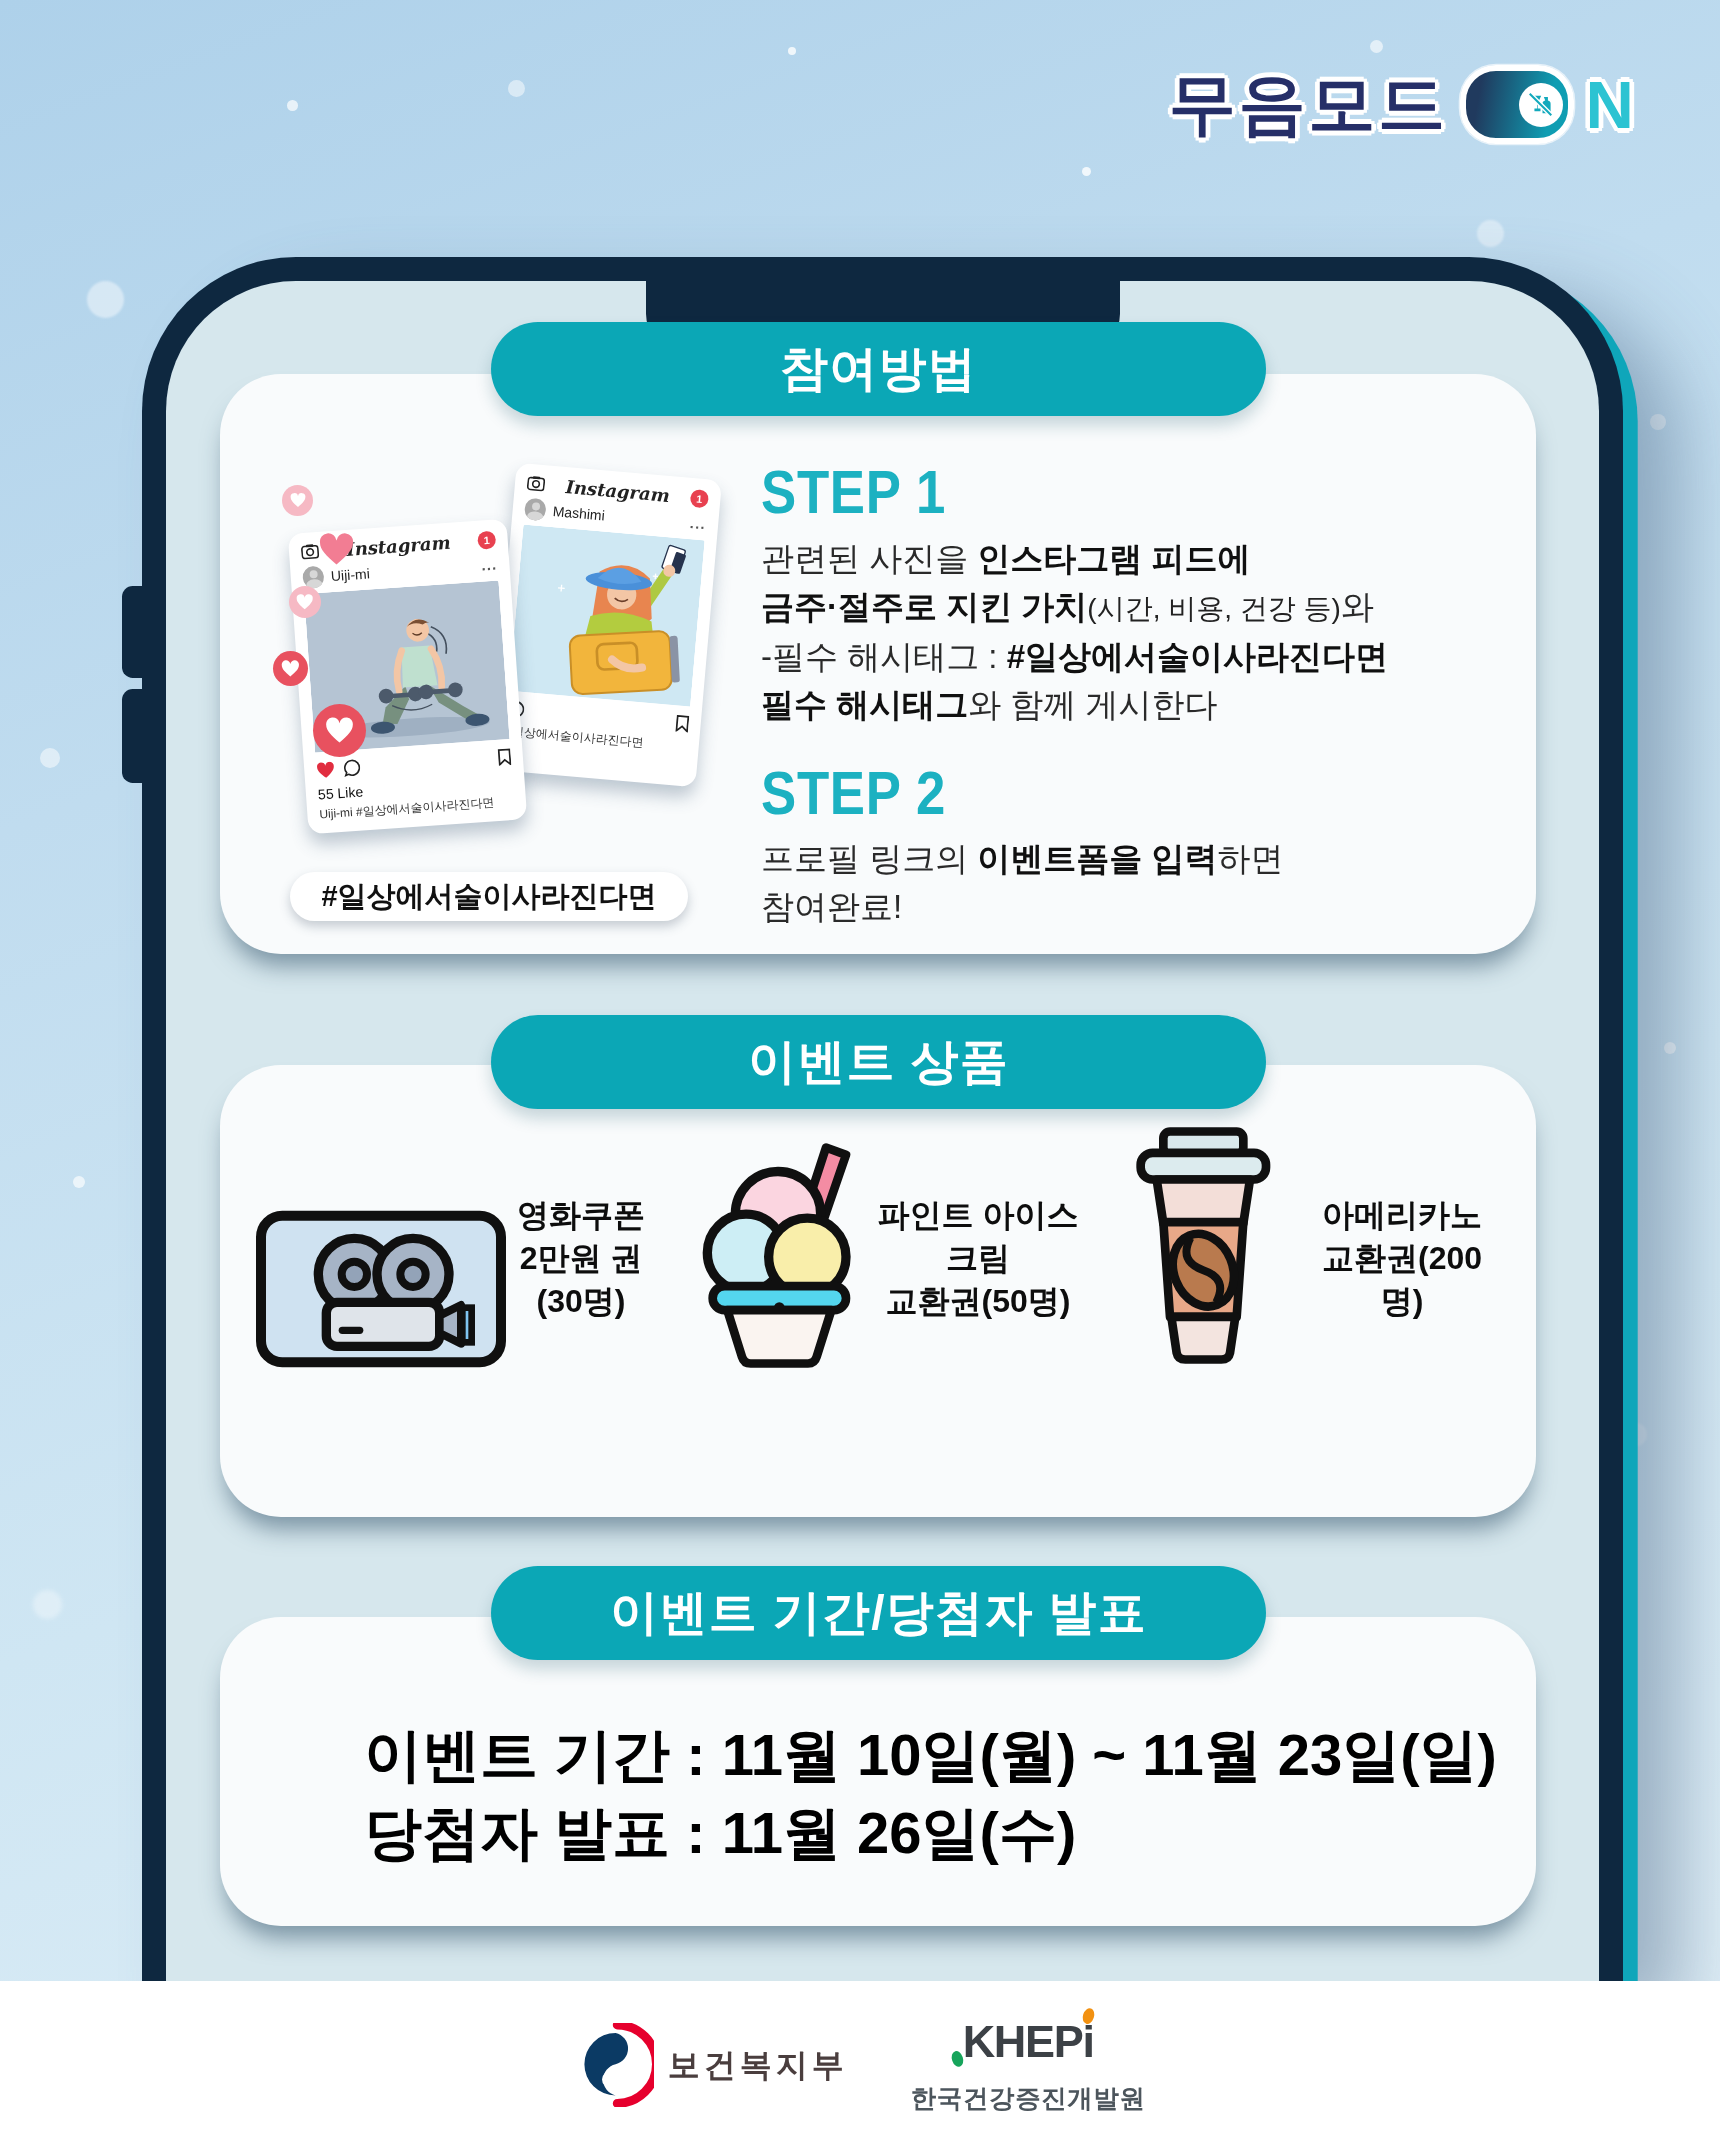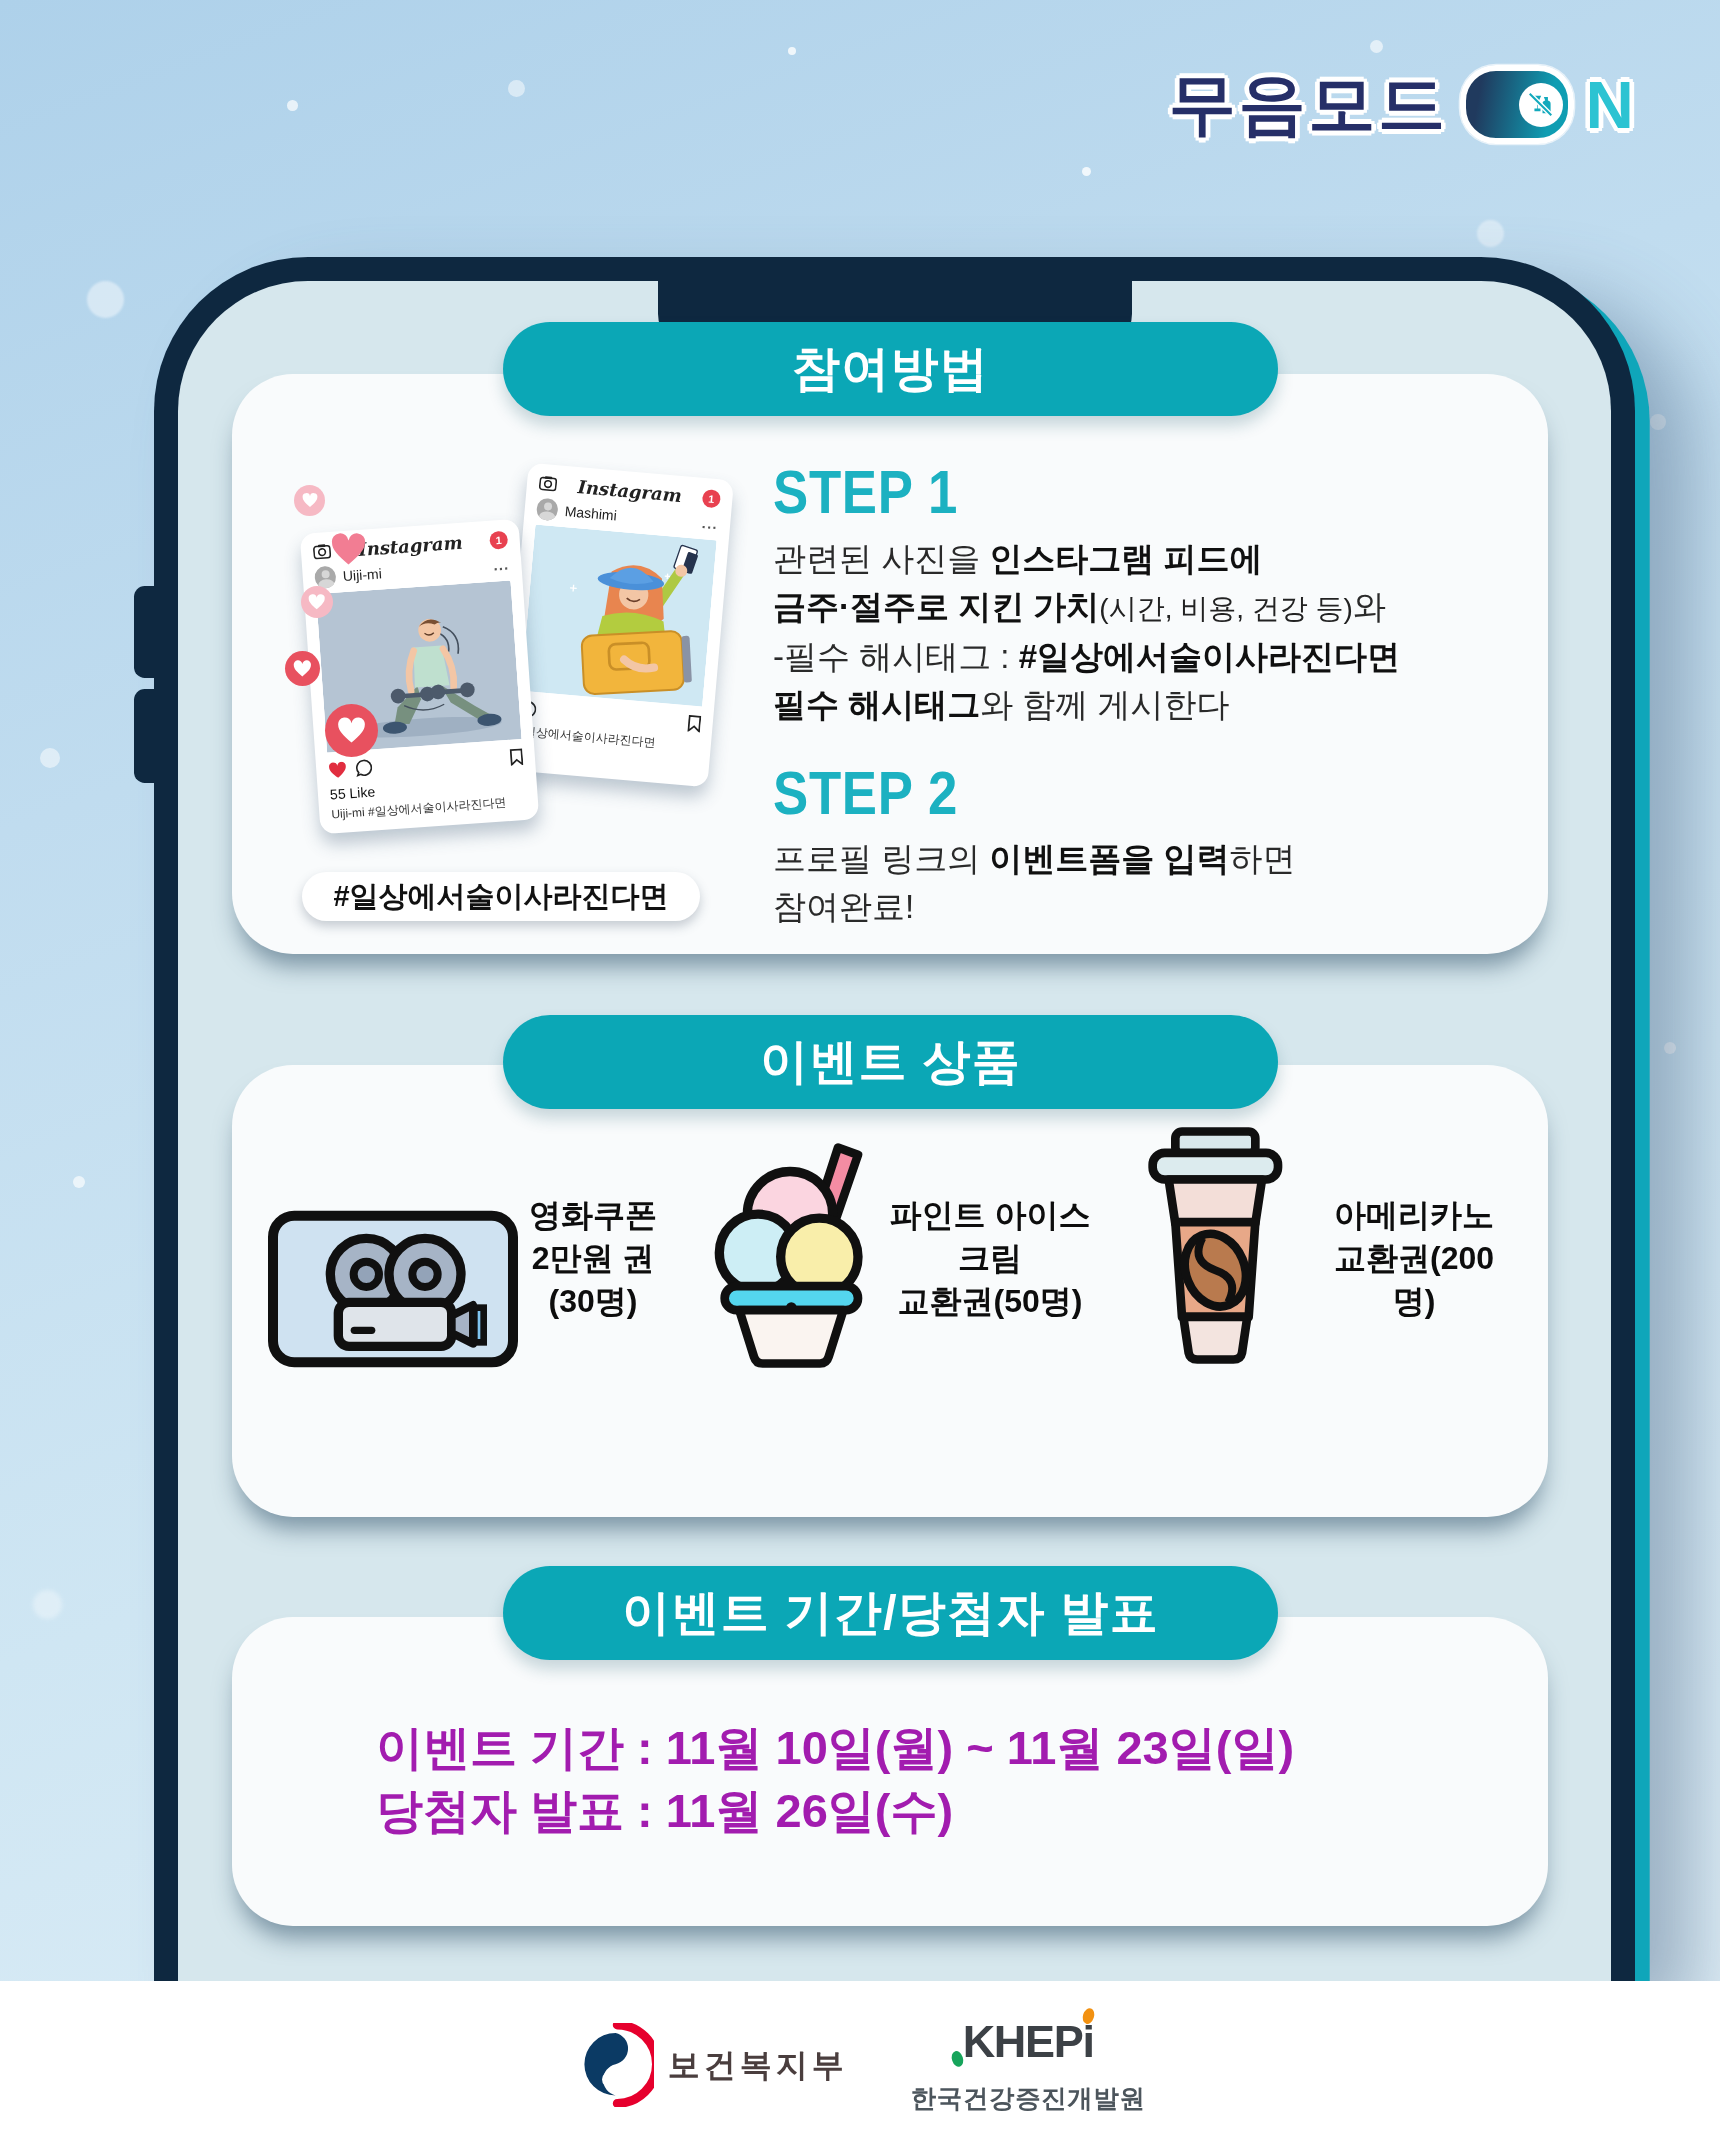--- a/index.html
+++ b/index.html
@@ -15,21 +15,21 @@
   .toggle{position:relative;width:102px;height:67px;border-radius:36px;
     background:linear-gradient(100deg,#203a5e 15%,#0f9db2 80%);
     border:6.7px solid #fff;box-shadow:0 0 0 1.3px rgba(255,255,255,.65);}
   .toggle-knob{position:absolute;right:4.7px;top:50%;transform:translateY(-50%);
     width:44px;height:44px;border-radius:50%;background:#fff;
     display:flex;align-items:center;justify-content:center;}
   .brand-n{font-size:67px;font-weight:900;color:#2cc3d2;
     text-shadow:-4.7px 0 0 #fff,4.7px 0 0 #fff,0 -4.7px 0 #fff,0 4.7px 0 #fff,-3.3px -3.3px 0 #fff,3.3px 3.3px 0 #fff,-3.3px 3.3px 0 #fff,3.3px -3.3px 0 #fff;}
 
   
-  .phone{position:absolute;left:154px;top:257px;width:1481px;height:1724px;box-sizing:border-box;
+  .phone{position:absolute;left:142px;top:257px;width:1481px;height:1724px;box-sizing:border-box;
     background:#d6e7ed;border:24px solid #0e2840;border-bottom:none;border-radius:154px 154px 0 0;
     box-shadow:16px 10.7px 0 -1.3px #0fa6ba, 57px 40px 73px rgba(70,100,130,.45);z-index:1;}
   .notch{position:absolute;left:50%;transform:translateX(-50%);top:-1.3px;width:474px;height:69px;
     background:#0e2840;border-radius:0 0 35px 35px;}
   .side-btn{position:absolute;left:-44px;width:24px;background:#0e2840;border-radius:10.7px 0 0 10.7px;}
   .side-btn.b1{top:305px;height:92px;}
   .side-btn.b2{top:408px;height:94px;}
 
   .pill-header{position:absolute;left:325px;width:775px;height:94px;border-radius:48px;
     background:#0ba7b6;color:#fff;font-size:48px;font-weight:900;letter-spacing:1.3px;
@@ -83,21 +83,21 @@
   .step2-title{margin-top:32px;}
 
   
   .prizes{display:flex;justify-content:center;gap:23px;padding-top:59px;}
   .prize{width:401px;display:flex;flex-direction:row;align-items:center;}
   .prize-icon{height:245px;display:flex;align-items:flex-end;justify-content:center;}
   .prize-label{margin-top:23px;text-align:center;font-size:32px;font-weight:800;color:#0d0d0d;line-height:43px;}
 
   
   .dates{padding:100px 40px 0 144px;}
-  .date-line{font-size:47px;font-weight:800;color:#a21caf;white-space:nowrap;}
+  .date-line{font-size:58px;font-weight:800;color:#000000;white-space:nowrap;}
   .date-line + .date-line{}
 
   
   .footer{position:absolute;left:0;top:1981px;width:1720px;height:170px;background:#ffffff;z-index:20;
     display:flex;align-items:center;justify-content:center;gap:63px;}
   .mohw{display:flex;align-items:center;gap:13.4px;}
   .mohw-text{font-size:32px;font-weight:600;color:#4a3e3e;letter-spacing:4px;}
   .khepi{display:flex;align-items:center;gap:13.4px;flex-direction:column;}
   .khepi-en{position:relative;font-size:45px;font-weight:900;color:#3c4146;letter-spacing:-1.3px;}
   .khepi-dot-g{position:absolute;left:-10.7px;bottom:1.3px;width:10.7px;height:16px;border-radius:50%;

